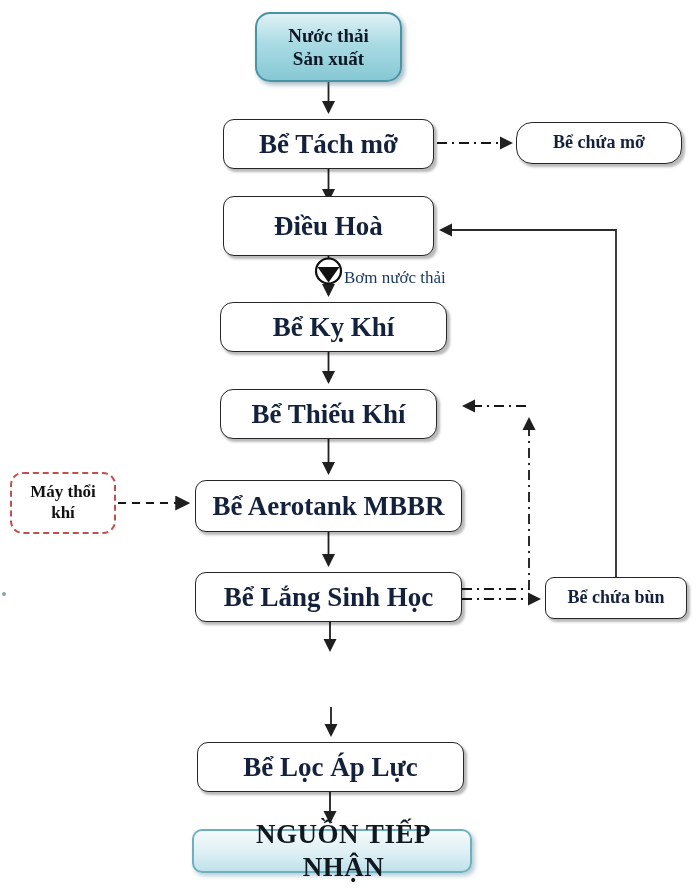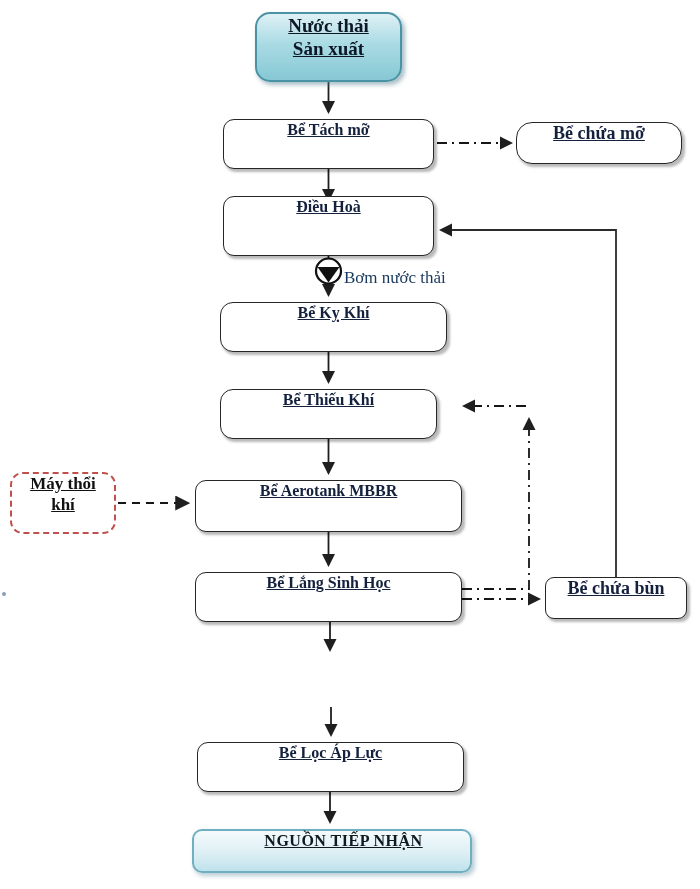--- a/index.html
+++ b/index.html
@@ -2,44 +2,44 @@
 <html><head>
 <meta charset="utf-8">
 <style>
   html,body{margin:0;padding:0;background:#ffffff;}
   .canvas{
     position:relative;width:700px;height:889px;background:#ffffff;overflow:hidden;
     font-family:"Liberation Serif","DejaVu Serif",serif;
   }
   .connectors{position:absolute;left:0;top:0;width:700px;height:889px;}
   .node{
-    position:absolute;display:flex;align-items:flex-start;justify-content:center;
+    position:absolute;display:flex;align-items:center;justify-content:center;
     box-sizing:border-box;background:#ffffff;border:1.8px solid #262626;border-radius:11px;
     box-shadow:2.5px 3px 2.5px rgba(0,0,0,.28);
-    font-weight:bold;color:#14213d;text-align:center;line-height:1.22;text-decoration:underline;
+    font-weight:bold;color:#14213d;text-align:center;line-height:1.22;
   }
   .node .lbl{white-space:pre-line;}
   .node-source{
     background:linear-gradient(180deg,#dff1f5 0%,#aadbe4 45%,#86c8d4 100%);
     border:2px solid #4a93a4;border-radius:15px;color:#0d1726;
     box-shadow:2.5px 3px 4px rgba(90,130,145,.5);
   }
   .node-receiver{
     background:linear-gradient(180deg,#f4fafc 0%,#ddeff4 55%,#bfe2ec 100%);
     border:2px solid #6fafc0;border-radius:10px;color:#101820;
     box-shadow:2.5px 3px 4px rgba(120,160,175,.5);letter-spacing:.5px;
   }
   .node-blower{
     border:2px dashed #c0504d;border-radius:13px;box-shadow:none;color:#111111;
   }
   .annotation{position:absolute;color:#1f4e79;white-space:pre-line;margin-top:8px;}
   .ann-pump{left:344px;top:260px;font-size:17px;color:#17375d;}
   .ann-recirc{left:572px;top:310px;width:48px;text-align:center;font-size:15.5px;line-height:1.45;}
   .stray{position:absolute;left:2px;top:592px;width:4px;height:4px;border-radius:50%;background:#8aa0b8;}
-  .f20{font-size:16px;}.f19{font-size:19px;}.f18{font-size:18px;}.f17{font-size:17px;}
+  .f20{font-size:27px;}.f19{font-size:19px;}.f18{font-size:18px;}.f17{font-size:17px;}
 </style>
 </head>
 <body>
 
 <div class="canvas">
 
   <svg class="connectors" width="700" height="889" viewBox="0 0 700 889">
     <defs>
       <marker id="ah" viewBox="0 0 10 10" refX="8.5" refY="5" markerWidth="7.5" markerHeight="7.5" orient="auto-start-reverse">
         <path d="M0,0 L10,5 L0,10 Z" fill="#1f1f1f"></path>

